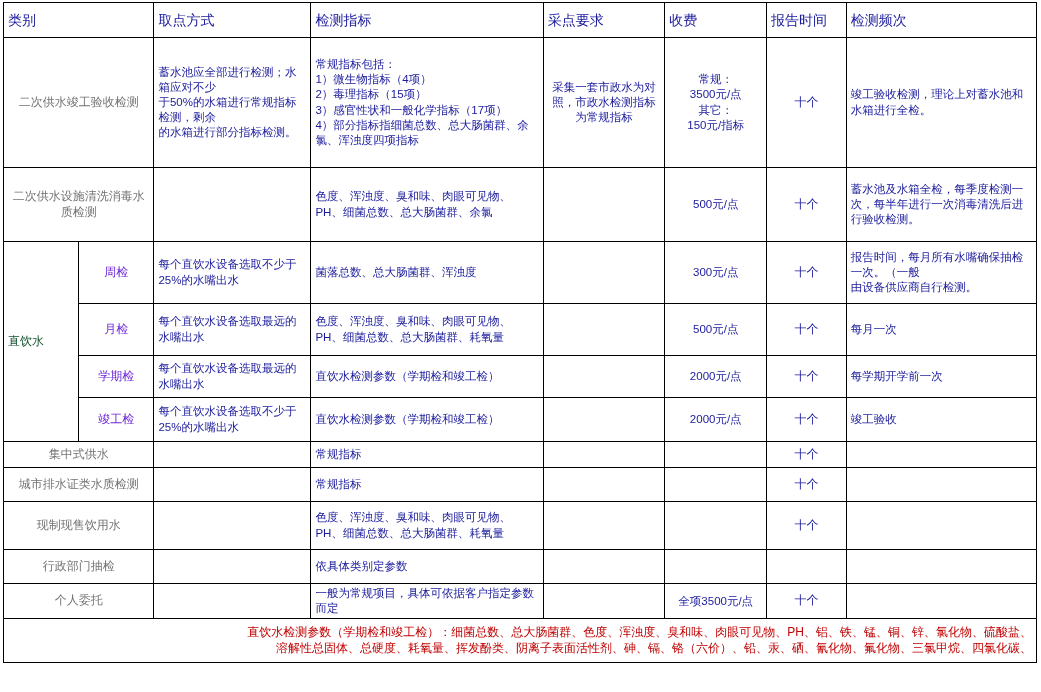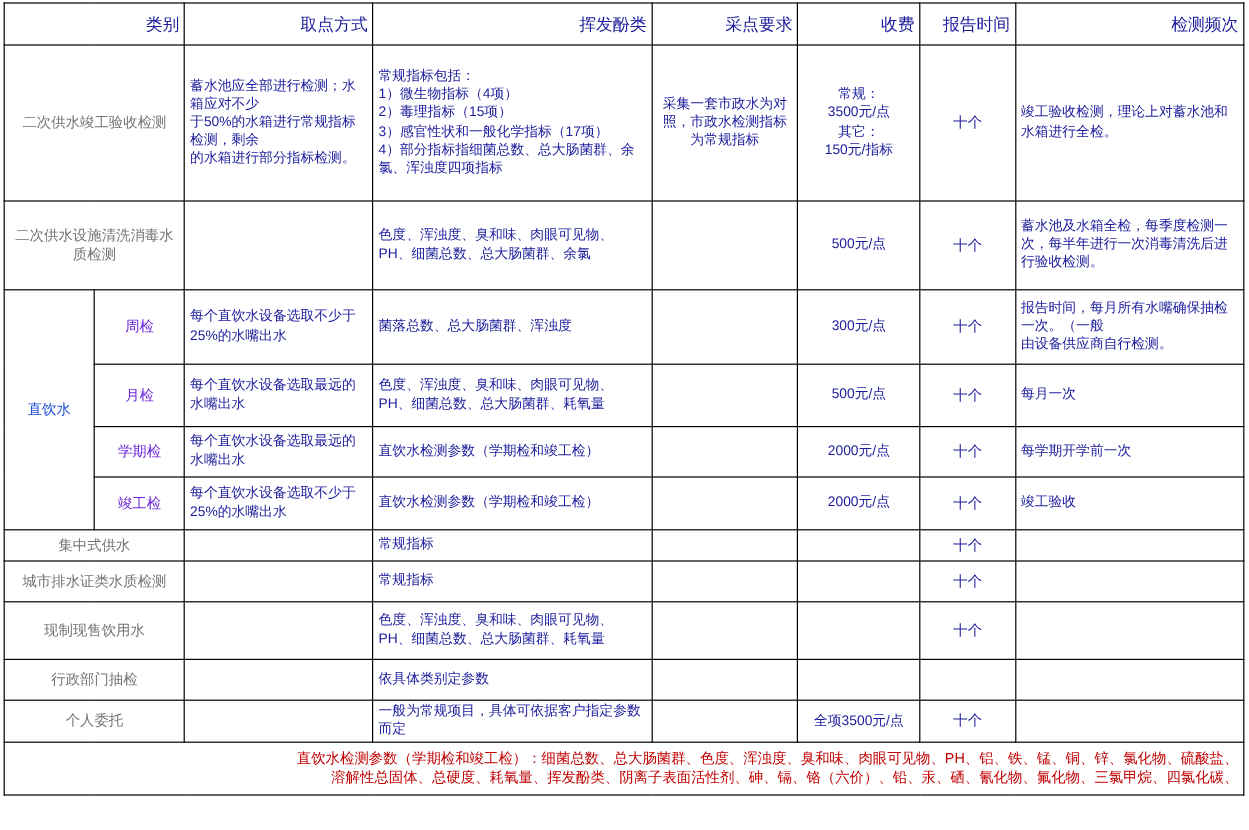--- a/index.html
+++ b/index.html
@@ -26,42 +26,42 @@
     width: 1034px;
   }
   table.grid td, table.grid th {
     border: 1px solid #000000;
     vertical-align: middle;
     padding: 2px 4px;
     font-weight: normal;
     line-height: 1.32;
   }
   thead th {
-    text-align: right;
+    text-align: left;
     font-weight: bold;
     font-size: 14px;
     color: #1a1a9c;
     height: 30px;
   }
   .c-center { text-align: center; }
   .c-left { text-align: left; }
   .cat {
     text-align: center;
     font-weight: bold;
     color: #737373;
   }
   .sub {
     text-align: center;
     font-weight: bold;
     color: #6d28d9;
   }
   .vert-label {
-    text-align: center;
-    font-weight: bold;
-    color: #1d4ed8;
+    text-align: left;
+    font-weight: bold;
+    color: #14532d;
     width: 34px;
   }
   .note-row td {
     color: #c00000;
     font-weight: bold;
     text-align: right;
     line-height: 1.45;
     padding: 3px 5px;
   }
   .txt { color: #1a1a9c; }
@@ -79,21 +79,21 @@
       <col style="width:210px">
       <col style="width:110px">
       <col style="width:92px">
       <col style="width:72px">
       <col style="width:172px">
     </colgroup>
     <thead>
       <tr>
         <th colspan="2">类别</th>
         <th>取点方式</th>
-        <th>挥发酚类</th>
+        <th>检测指标</th>
         <th>采点要求</th>
         <th>收费</th>
         <th>报告时间</th>
         <th>检测频次</th>
       </tr>
     </thead>
     <tbody>
 
       <tr style="height:130px">
         <td colspan="2" class="cat">二次供水竣工验收检测</td>

